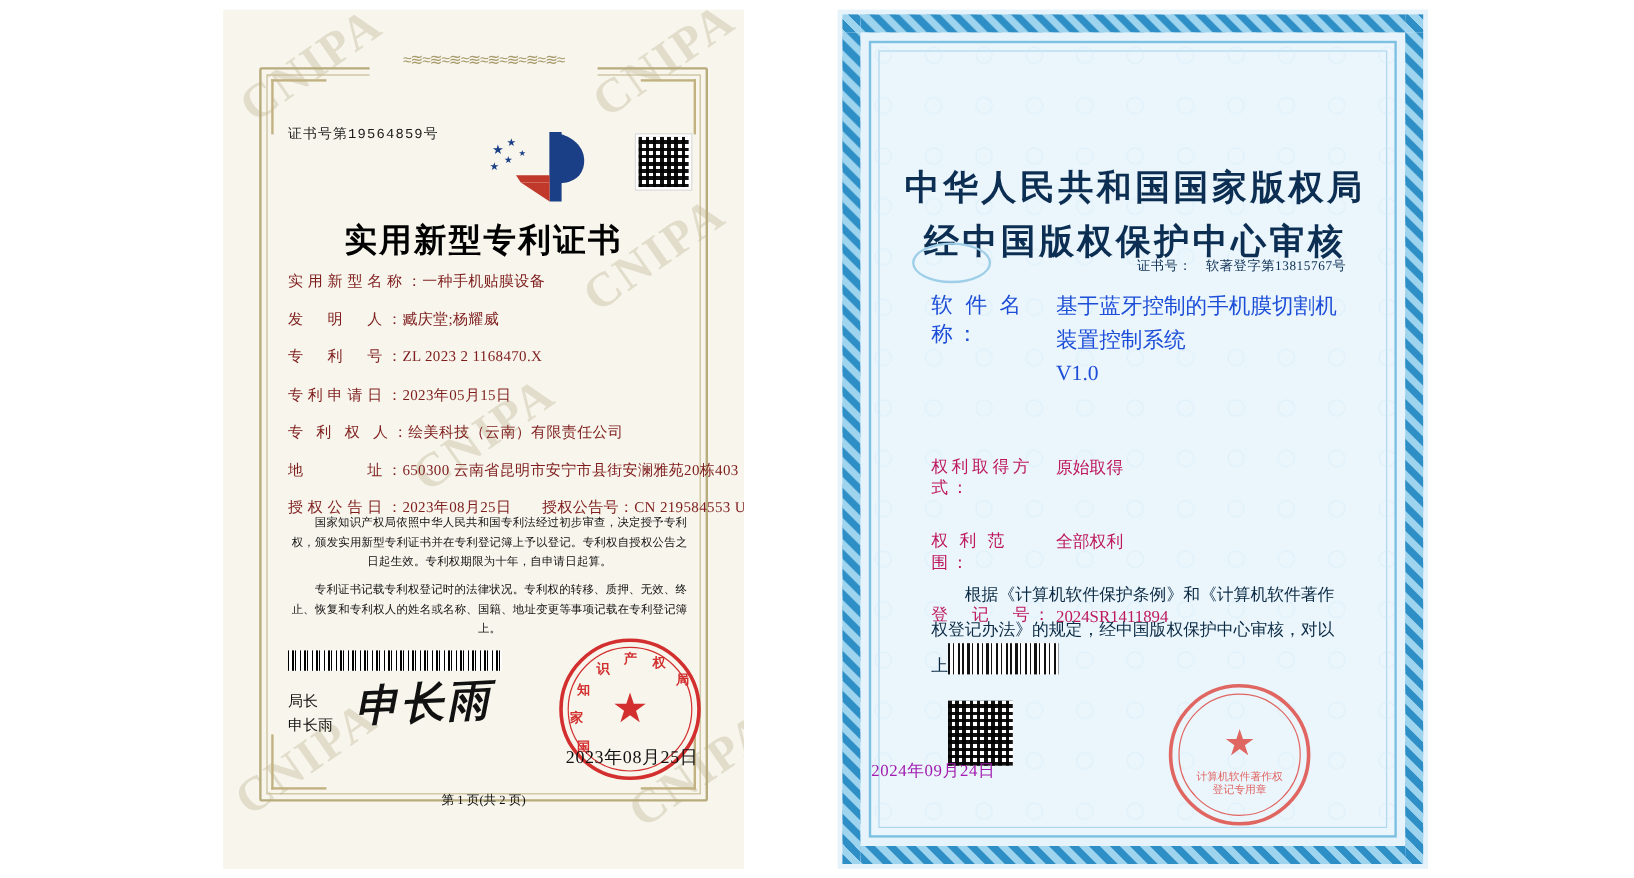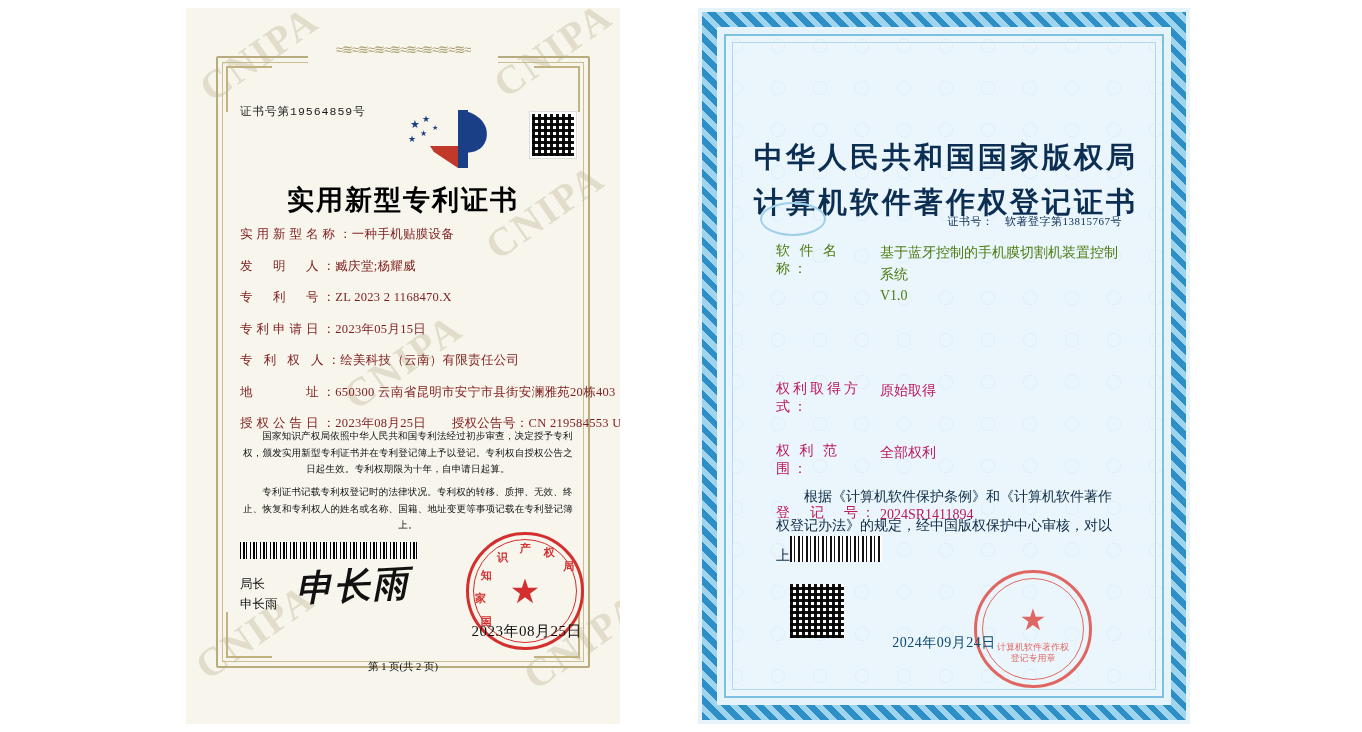--- a/index.html
+++ b/index.html
@@ -335,22 +335,22 @@
     height: 30px;
     border: 2px solid #9fcfe8;
     border-radius: 50%;
   }
   .soft-fields {
     position: absolute;
     left: 50px;
     right: 40px;
     top: 206px;
     font-family: "Liberation Serif", serif;
-    font-size: 14px;
-    color: #4d7c0f;
+    font-size: 18px;
+    color: #1d4ed8;
   }
   .sf-row {
     display: flex;
     margin-bottom: 26px;
     align-items: flex-start;
   }
   .sf-key {
     width: 104px;
     flex: none;
     letter-spacing: 3px;
@@ -428,24 +428,23 @@
     text-align: center;
     color: #e05a55;
     font-family: "Liberation Serif", serif;
     font-size: 9px;
     line-height: 1.3;
   }
   .soft-date {
     position: absolute;
     left: 0; right: 0;
     bottom: 44px;
-    text-align: center;
     font-family: "Liberation Serif", serif;
     font-size: 14px;
-    color: #0c4a6e;
+    color: #a21caf;
     letter-spacing: 0.5px;
   }
 </style>
 </head>
 <body>
 
 <div class="page">
 
   <div class="cert-patent">
 
@@ -547,21 +546,21 @@
   </div>
 
   <div class="cert-soft">
     <div class="soft-border-frame"></div>
 
     <div class="soft-inner">
       <div class="guilloche"></div>
 
       <div class="soft-title">
         <div>中华人民共和国国家版权局</div>
-        <div>计算机软件著作权登记证书</div>
+        <div>经中国版权保护中心审核</div>
       </div>
 
       <div class="oval-mark"></div>
       <div class="reg-no">证书号：　软著登字第13815767号</div>
 
       <div class="soft-fields">
         <div class="sf-row">
           <div class="sf-key">软 件 名 称：</div>
           <div class="sf-val" style="white-space:pre-line">基于蓝牙控制的手机膜切割机装置控制系统
 V1.0</div>

